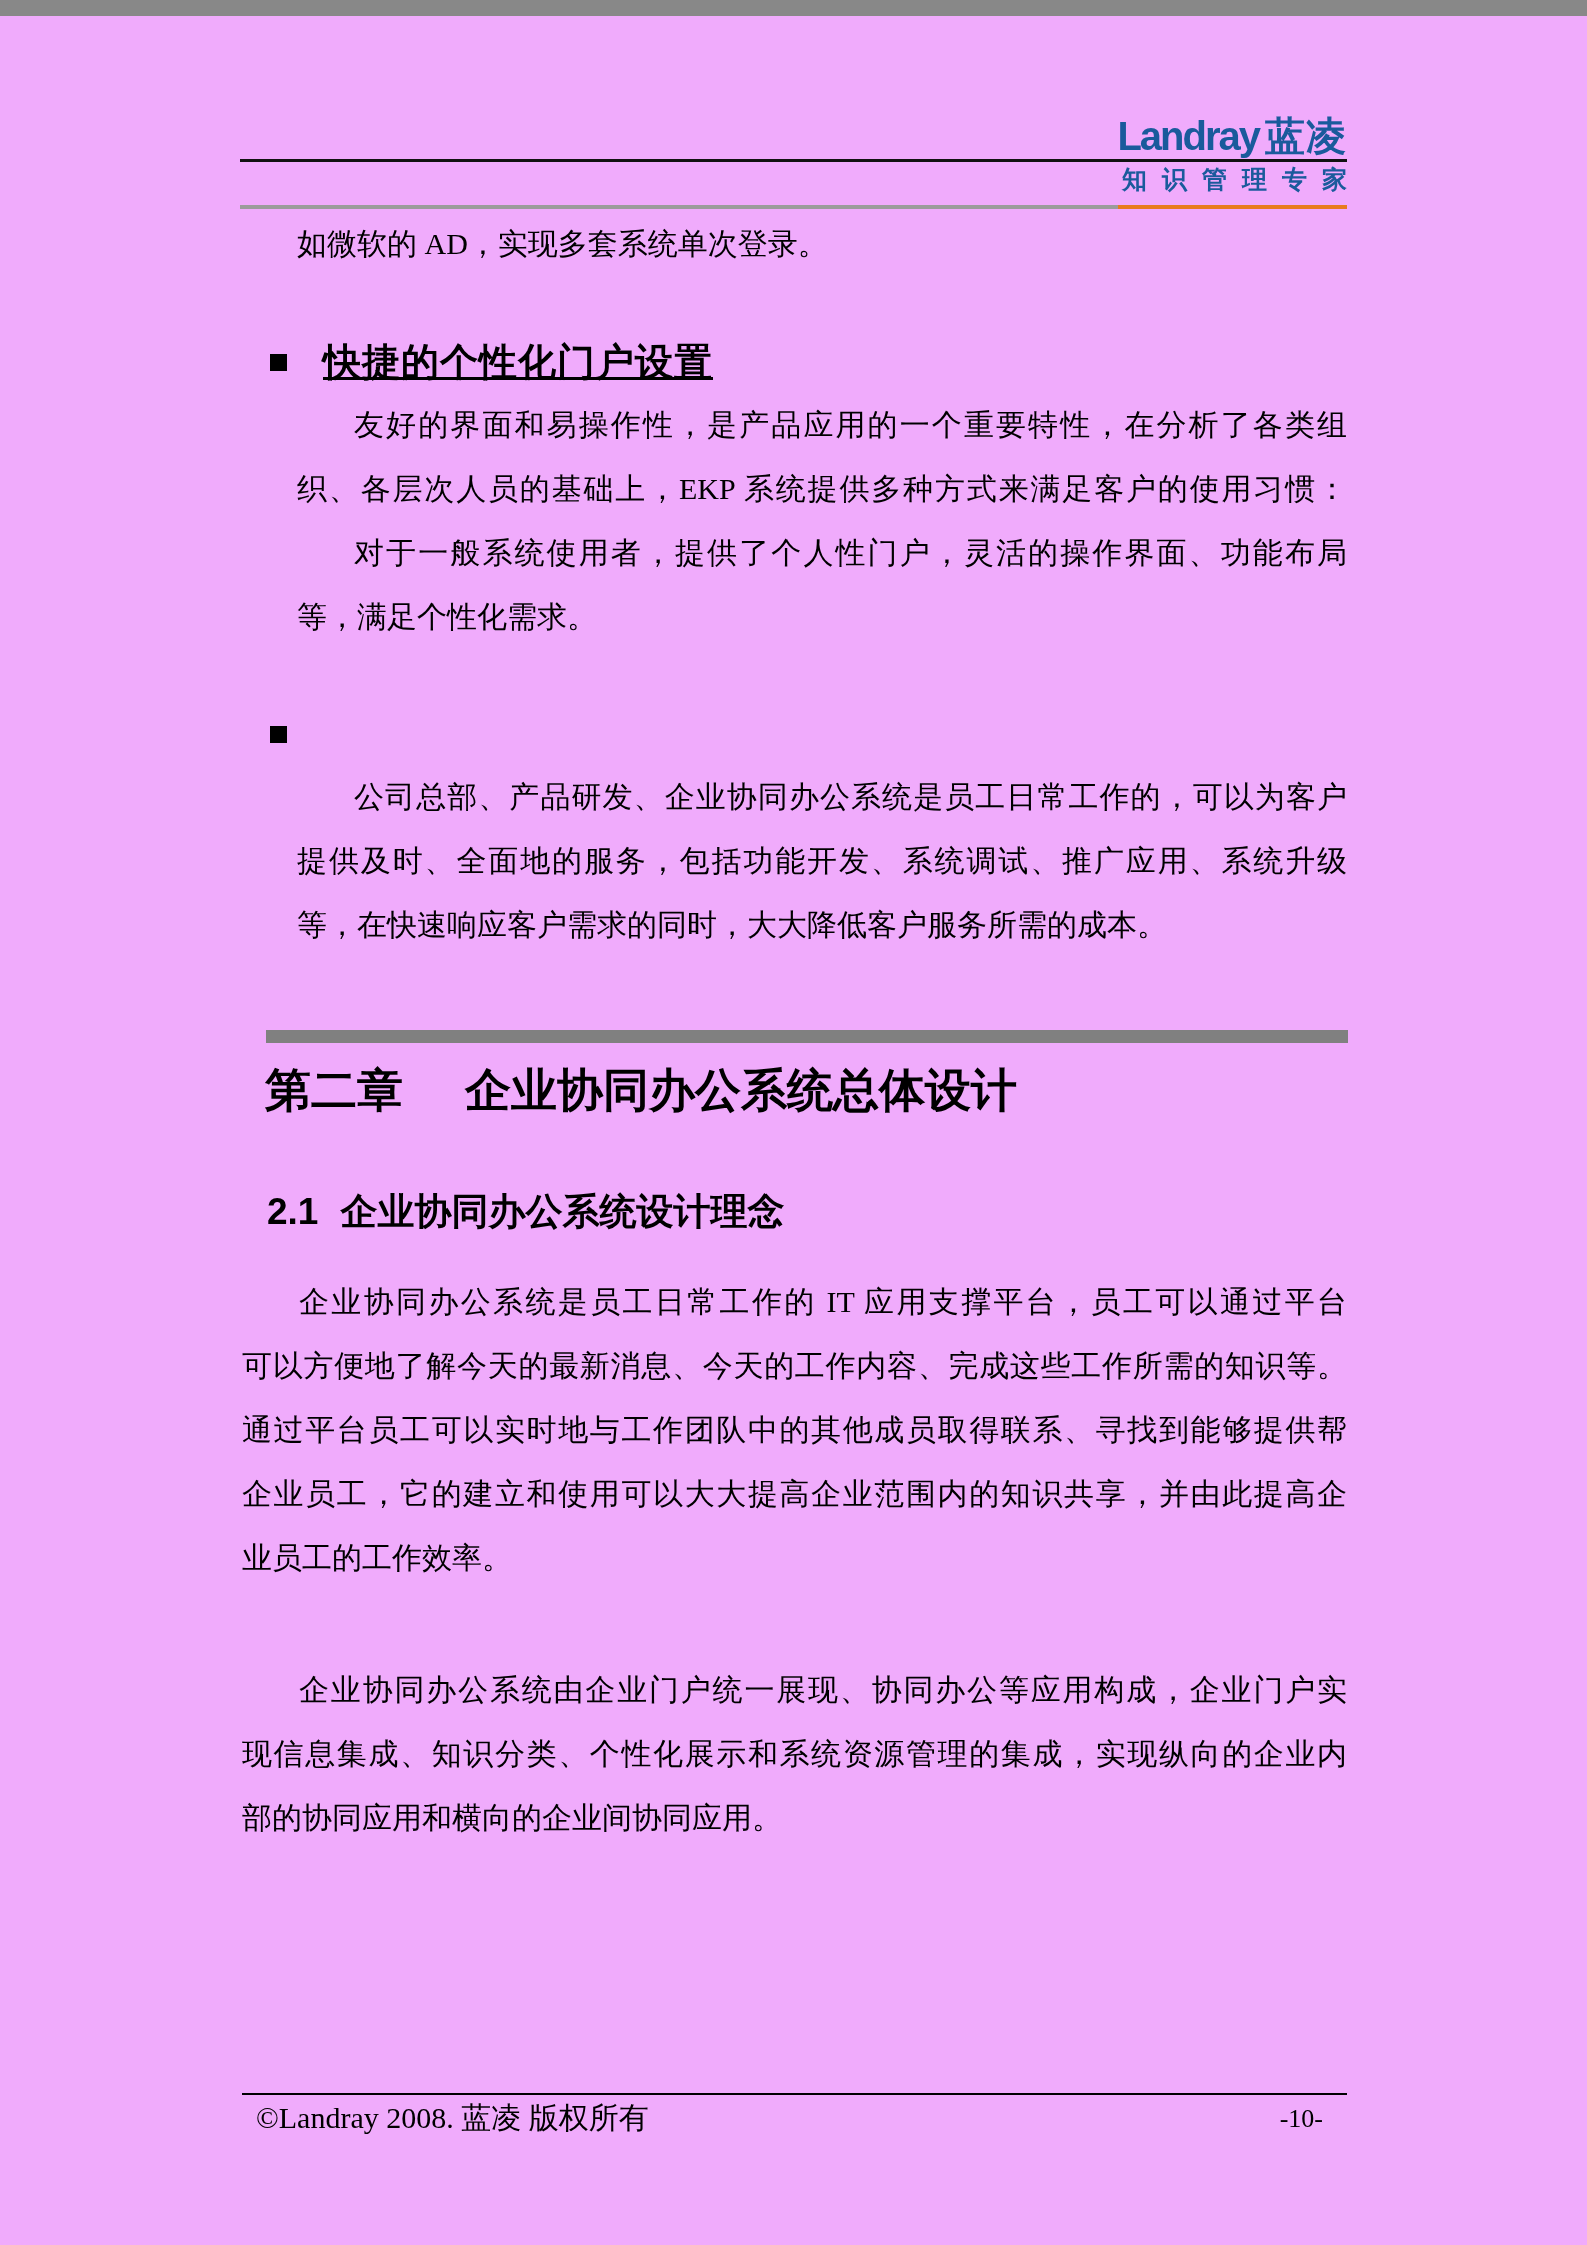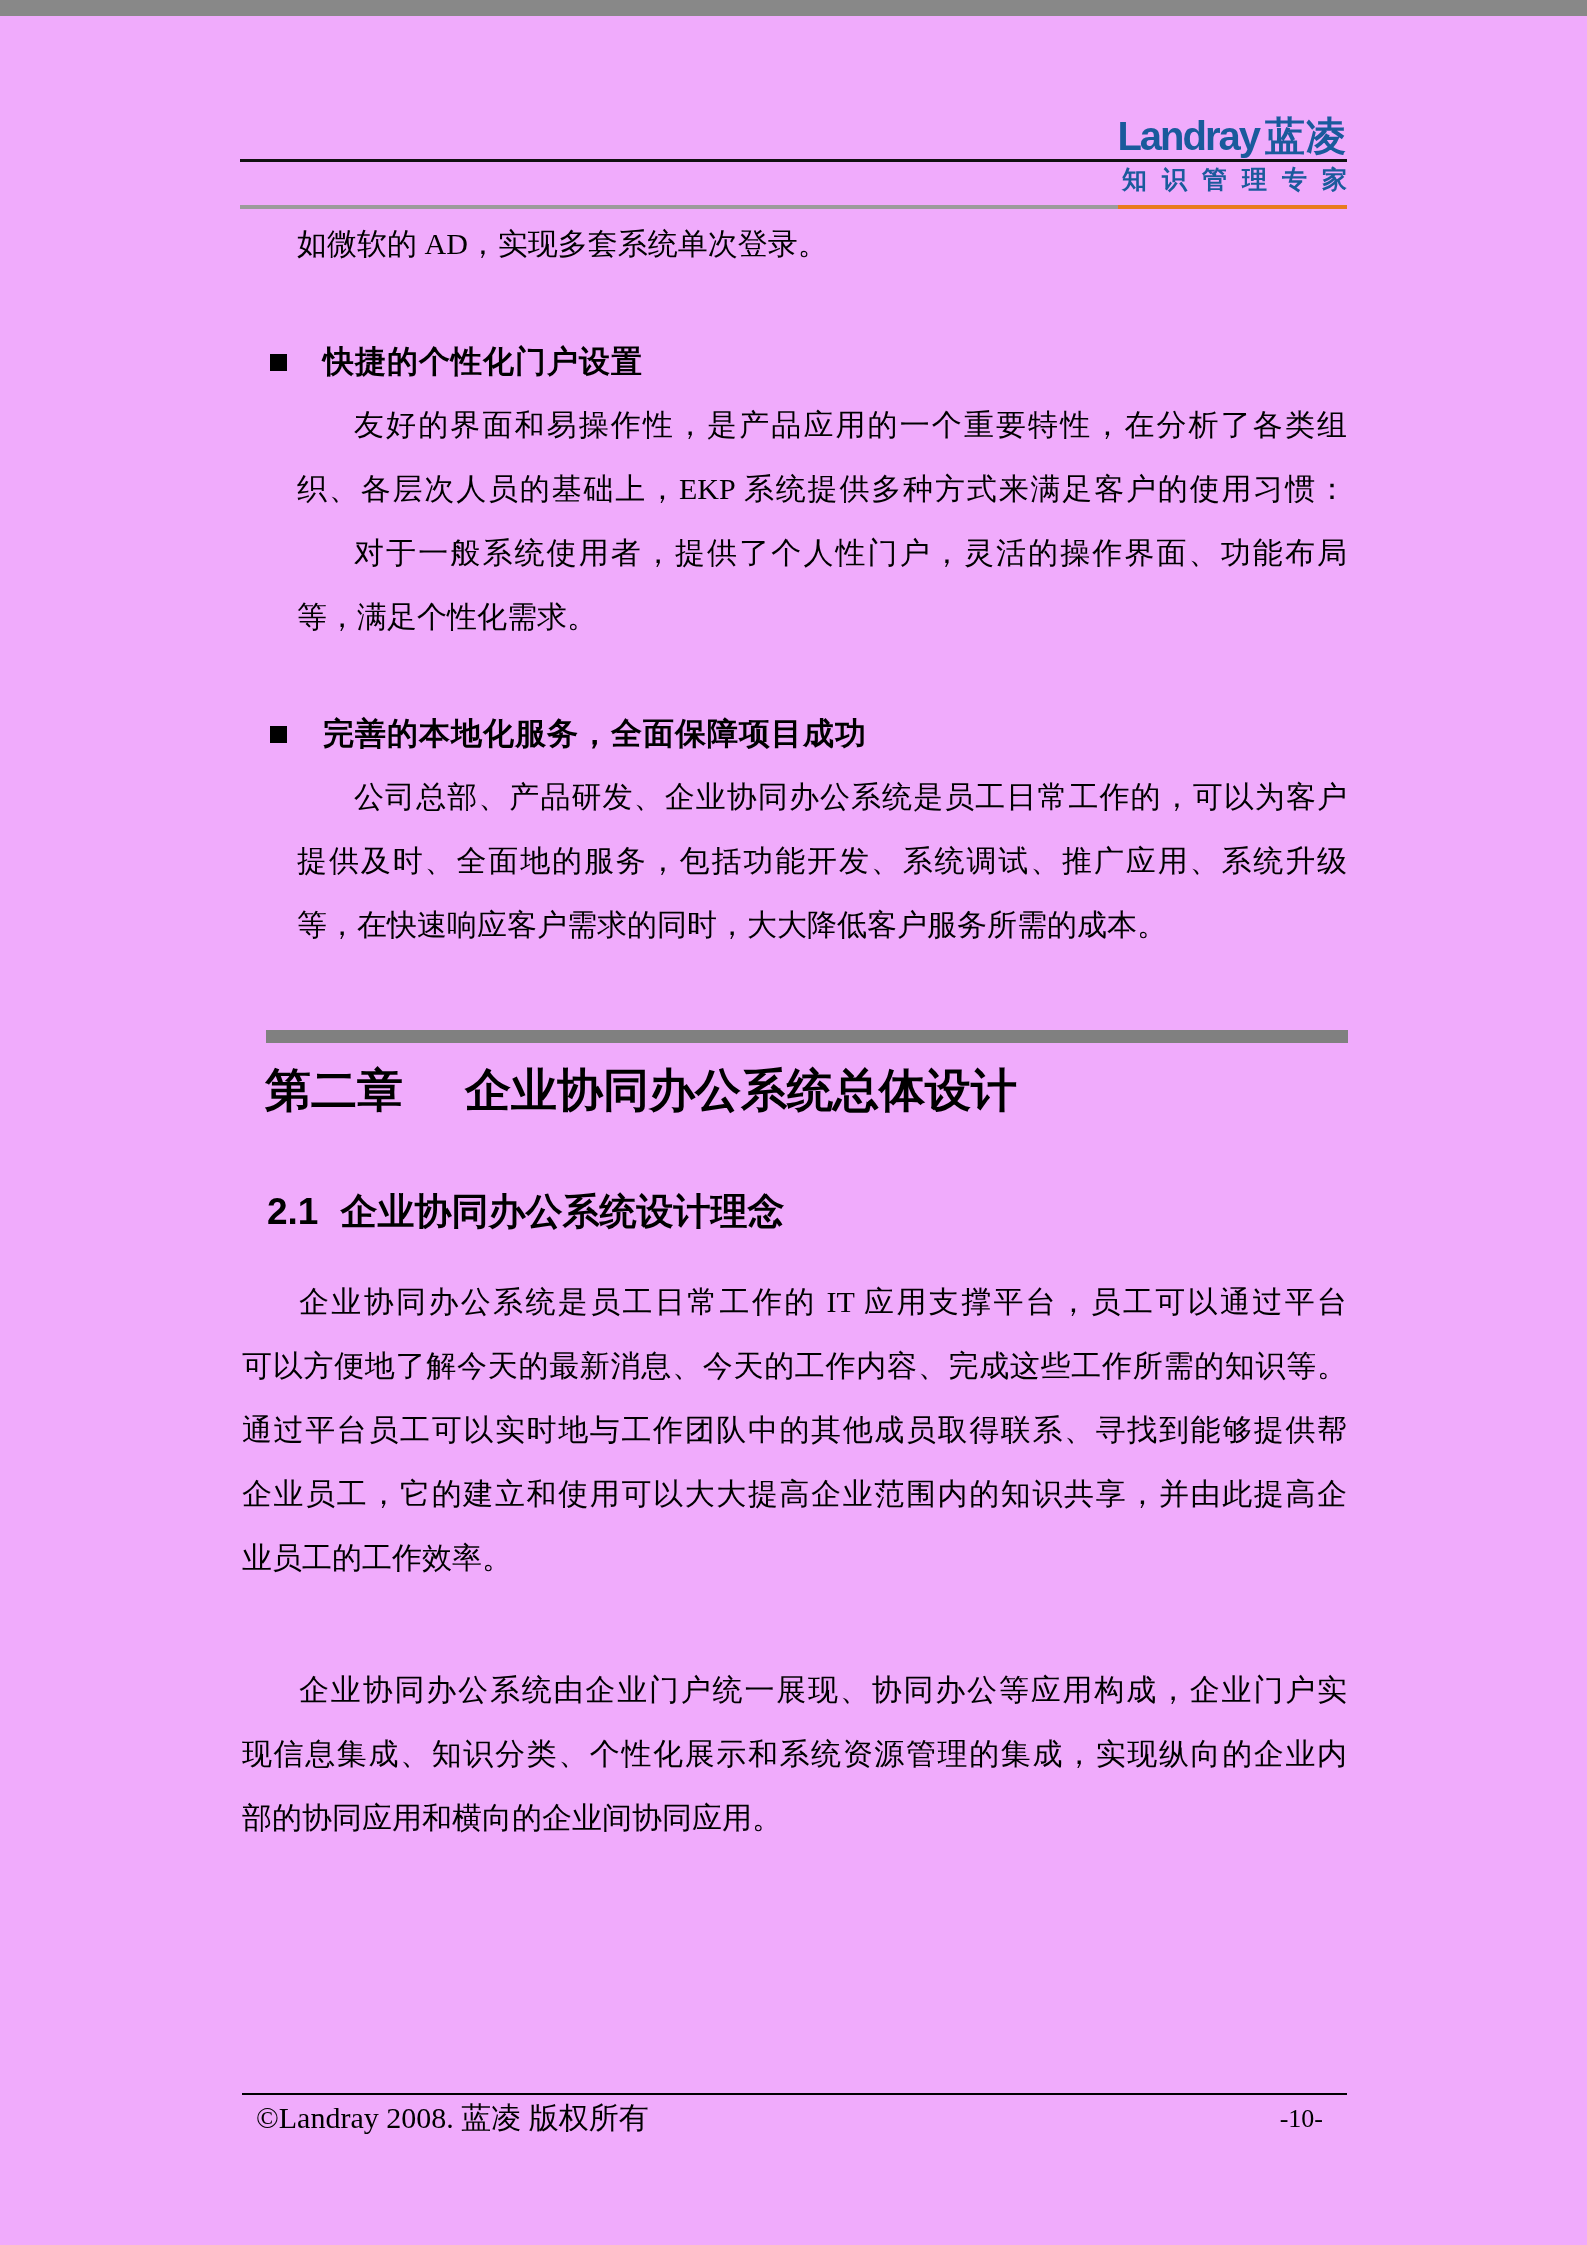--- a/index.html
+++ b/index.html
@@ -45,22 +45,22 @@
   .intro{left:297px;top:196px;width:1050px;}
   .para-a{left:297px;top:377px;width:1050px;}
   .para-b{left:297px;top:749px;width:1050px;}
   .para-c{left:242px;top:1254px;width:1105px;}
   .para-d{left:242px;top:1642px;width:1105px;}
   .bullet-square{position:absolute;left:270px;width:17px;height:17px;background:#000;}
   .bsq1{top:338px;} .bsq2{top:710px;}
   .bullet-title{
     position:absolute;left:323px;
     font-family:"Liberation Sans", sans-serif;
-    font-weight:bold;font-size:31px;line-height:34px;
-    letter-spacing:1px;white-space:nowrap;
+    font-weight:bold;font-size:38px;line-height:34px;
+    letter-spacing:1px;white-space:nowrap;text-decoration:underline;
   }
   .bt1{top:329px;} .bt2{top:701px;}
   
   .gray-bar{position:absolute;left:266px;top:1014px;width:1082px;height:13px;background:#808080;}
   .chapter{
     position:absolute;left:265px;top:1046px;
     font-family:"Liberation Sans", sans-serif;
     font-weight:bold;font-size:46px;line-height:56px;white-space:nowrap;
   }
   .chapter .chapter-title{margin-left:62px;}
@@ -103,21 +103,20 @@
   <div class="bullet-square bsq1"></div>
   <div class="bullet-title bt1">快捷的个性化门户设置</div>
   <div class="para para-a">
     <div class="line jl ind">友好的界面和易操作性，是产品应用的一个重要特性，在分析了各类组</div>
     <div class="line jl">织、各层次人员的基础上，EKP 系统提供多种方式来满足客户的使用习惯：</div>
     <div class="line jl ind">对于一般系统使用者，提供了个人性门户，灵活的操作界面、功能布局</div>
     <div class="line ll">等，满足个性化需求。</div>
   </div>
 
   <div class="bullet-square bsq2"></div>
-  <div class="bullet-title bt2">完善的本地化服务，全面保障项目成功</div>
   <div class="para para-b">
     <div class="line jl ind">公司总部、产品研发、企业协同办公系统是员工日常工作的，可以为客户</div>
     <div class="line jl">提供及时、全面地的服务，包括功能开发、系统调试、推广应用、系统升级</div>
     <div class="line ll">等，在快速响应客户需求的同时，大大降低客户服务所需的成本。</div>
   </div>
 
   <div class="gray-bar"></div>
   <div class="chapter">
     <span class="chapter-number">第二章</span><span class="chapter-title">企业协同办公系统总体设计</span>
   </div>

